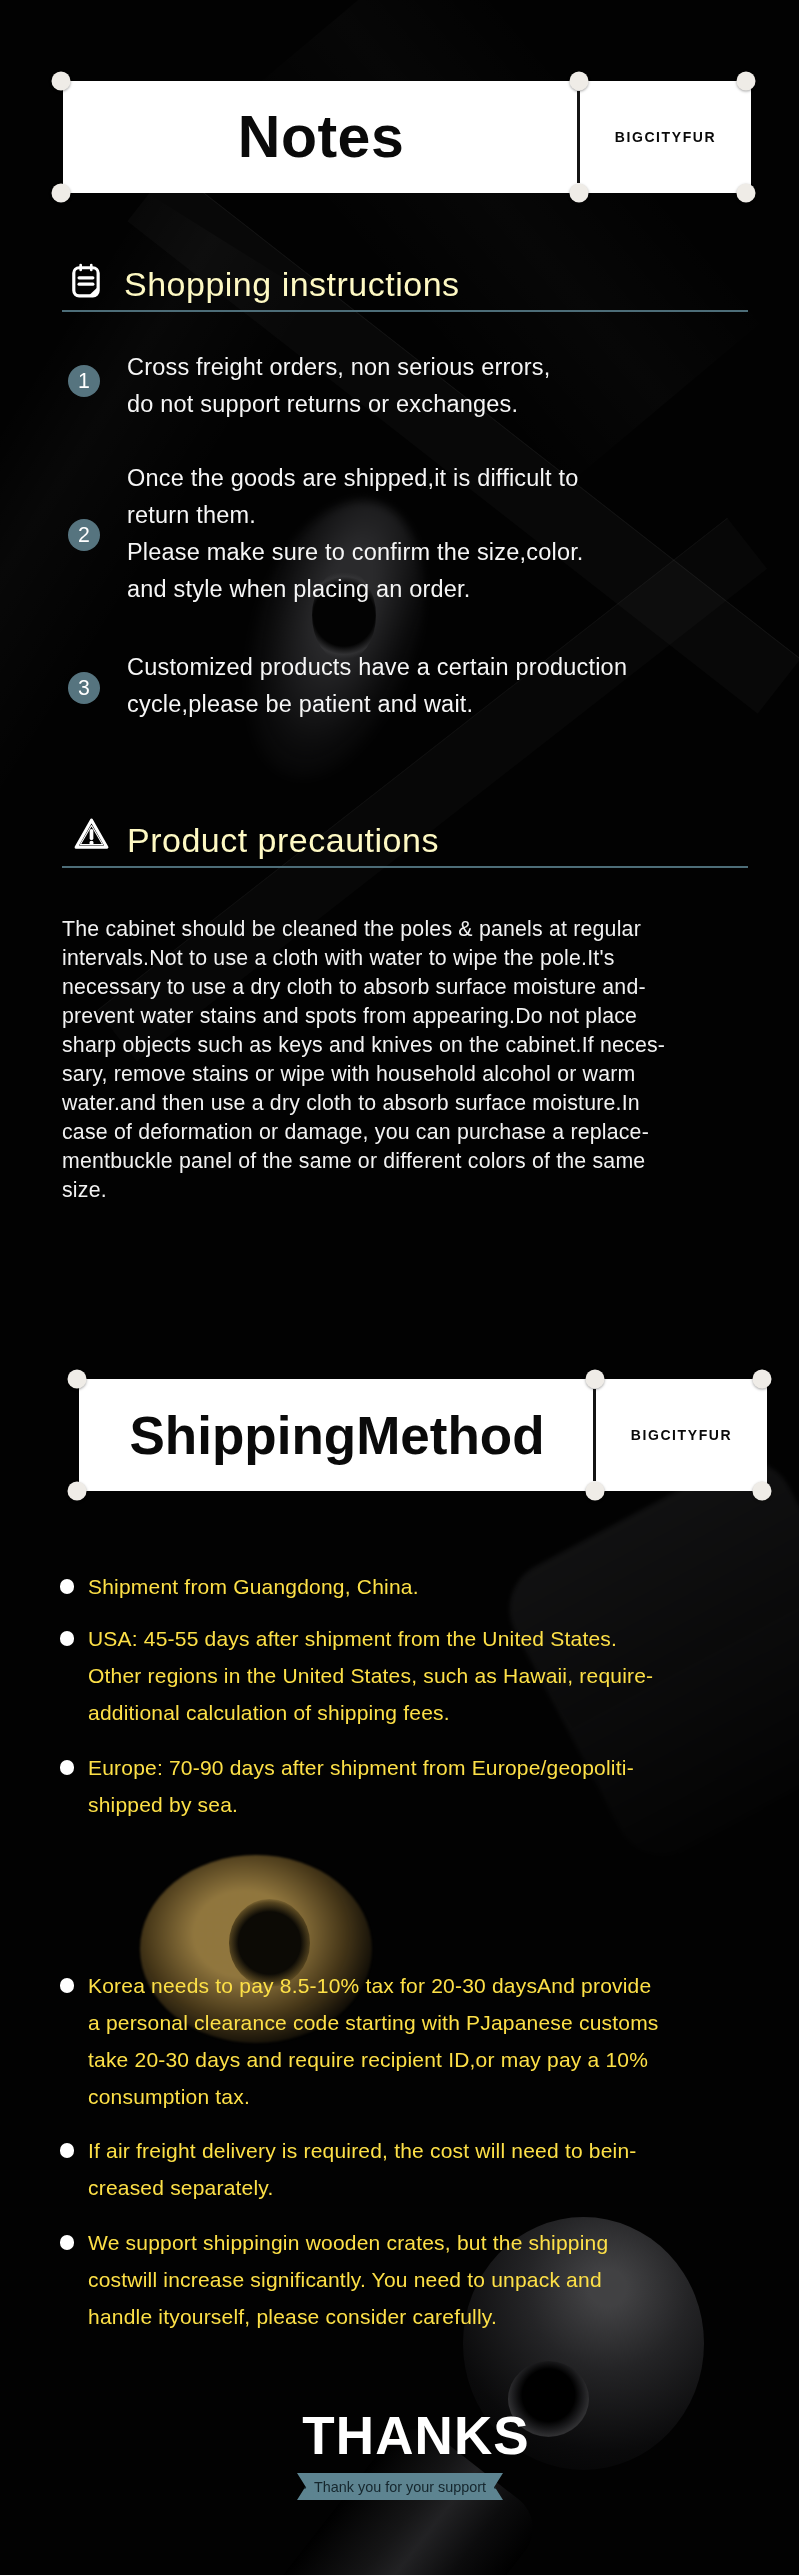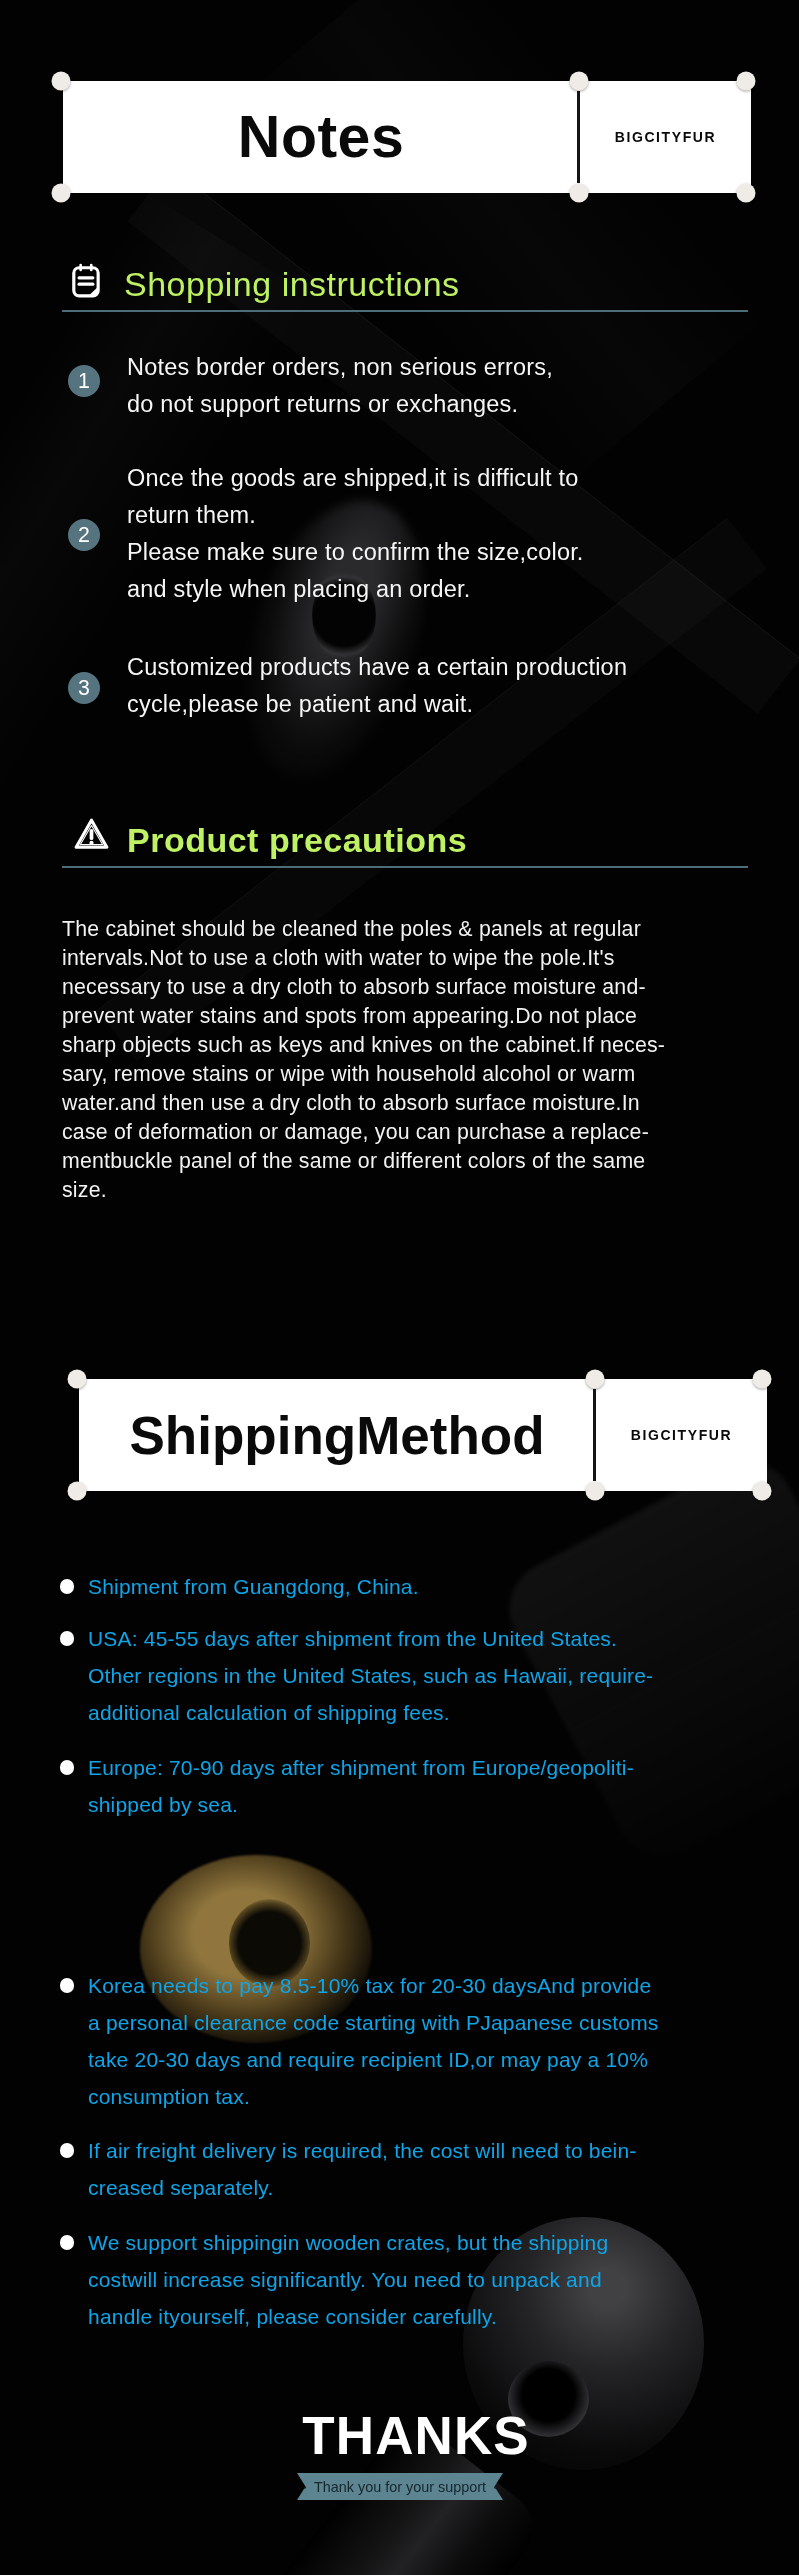--- a/index.html
+++ b/index.html
@@ -33,35 +33,35 @@
   .pin.tm{left:516px;top:0;} .pin.bm{left:516px;top:112px;}
   .pin.tr{left:683px;top:0;}.pin.br{left:683px;top:112px;}
   .banner-title{position:absolute;left:0;top:0;width:516px;height:100%;display:flex;align-items:center;justify-content:center;color:#0a0a0a;font-weight:bold;}
   .banner-notes .banner-title{font-size:59px;letter-spacing:0.5px;}
   .banner-shipping .banner-title{font-size:53px;letter-spacing:0;}
   .banner-divider{position:absolute;left:514px;top:9.6px;height:92px;width:2.7px;background:#141414;}
   .banner-brand{position:absolute;left:517px;top:0;width:171px;height:100%;display:flex;align-items:center;justify-content:center;color:#0a0a0a;font-weight:bold;font-size:14px;letter-spacing:1.6px;}
 
   
   .sec-icon{position:absolute;}
-  .sec-title{position:absolute;font-size:34px;color:#bef264;letter-spacing:0.5px;white-space:nowrap;}
+  .sec-title{position:absolute;font-size:34px;color:#fef9c3;letter-spacing:0.5px;white-space:nowrap;}
   .underline{position:absolute;left:62px;width:686px;height:1.6px;background:#4d6d78;}
 
   
   .num-circle{position:absolute;left:68px;width:32px;height:32px;border-radius:50%;background:#56747f;color:#fff;display:flex;align-items:center;justify-content:center;font-size:21.3px;}
   .item-lines{position:absolute;left:127px;font-size:23.5px;line-height:37px;color:#f6f6f6;letter-spacing:0.2px;white-space:nowrap;}
 
   
   .para{position:absolute;left:62px;top:915px;width:709px;font-size:21.3px;line-height:29px;letter-spacing:0.2px;color:#f2f2f2;}
   .para div{white-space:nowrap;}
 
   
   .bullet{position:absolute;left:60px;width:714px;}
   .bullet-dot{position:absolute;left:0;top:11.2px;width:14.4px;height:14.4px;border-radius:50%;background:#fff;}
-  .bullet-lines{margin-left:28px;font-size:21px;line-height:37px;letter-spacing:0.2px;color:#0ea5e9;}
+  .bullet-lines{margin-left:28px;font-size:21px;line-height:37px;letter-spacing:0.2px;color:#fde047;}
   .bullet-lines div{white-space:nowrap;}
 
   
   .thanks{position:absolute;left:0;top:2409px;width:100%;text-align:center;font-size:53px;line-height:53px;font-weight:bold;color:#fff;letter-spacing:1.1px;padding-left:16px;}
   .ribbon{position:absolute;left:297px;top:2473px;width:206px;height:27px;background:#5d8491;
     clip-path:polygon(0 0,100% 0,calc(100% - 8.5px) 50%,100% 100%,0 100%,8.5px 50%);
     display:flex;align-items:center;justify-content:center;gap:7.5px;color:#15262d;font-size:14.4px;white-space:nowrap;}
   .ribbon .dot{font-size:11.7px;}
 </style>
 </head>
@@ -102,21 +102,21 @@
     <line x1="38" y1="4" x2="38" y2="13" stroke="#fff" stroke-width="5" stroke-linecap="round"></line>
     <line x1="15" y1="28" x2="41" y2="28" stroke="#fff" stroke-width="6" stroke-linecap="round"></line>
     <line x1="15" y1="40" x2="41" y2="40" stroke="#fff" stroke-width="6" stroke-linecap="round"></line>
     <path d="M33 62 L51 45 L51 52 Q51 62 41 62 Z" fill="#fff"></path>
   </svg>
   <h2 class="sec-title" style="left:124px;top:265px;margin:0;font-weight:normal;">Shopping instructions</h2>
   <div class="underline" style="top:310px;"></div>
 
   <div class="num-circle" style="top:365px;">1</div>
   <div class="item-lines" style="top:349px;">
-    <div>Notes border orders, non serious errors,</div>
+    <div>Cross freight orders, non serious errors,</div>
     <div>do not support returns or exchanges.</div>
   </div>
 
   <div class="num-circle" style="top:519px;">2</div>
   <div class="item-lines" style="top:460px;">
     <div>Once the goods are shipped,it is difficult to</div>
     <div>return them.</div>
     <div>Please make sure to confirm the size,color.</div>
     <div>and style when placing an order.</div>
   </div>
@@ -126,21 +126,21 @@
     <div>Customized products have a certain production</div>
     <div>cycle,please be patient and wait.</div>
   </div>
 
   <svg class="sec-icon" style="left:73px;top:817px;" width="37" height="35" viewBox="0 0 70 66">
     <path d="M35 6 L64 57 L6 57 Z" fill="none" stroke="#fff" stroke-width="6" stroke-linejoin="round"></path>
     <path d="M35 16 L56 52 L14 52 Z" fill="none" stroke="#fff" stroke-width="2" stroke-linejoin="round"></path>
     <line x1="35" y1="26" x2="35" y2="40" stroke="#fff" stroke-width="7" stroke-linecap="round"></line>
     <circle cx="35" cy="49" r="4" fill="#fff"></circle>
   </svg>
-  <h2 class="sec-title" style="left:127px;top:821px;margin:0;font-weight:bold;text-align:right;">Product precautions</h2>
+  <h2 class="sec-title" style="left:127px;top:821px;margin:0;font-weight:normal;text-align:right;">Product precautions</h2>
   <div class="underline" style="top:866px;"></div>
 
   <div class="para">
     <div>The cabinet should be cleaned the poles &amp; panels at regular</div>
     <div>intervals.Not to use a cloth with water to wipe the pole.It's</div>
     <div>necessary to use a dry cloth to absorb surface moisture and-</div>
     <div>prevent water stains and spots from appearing.Do not place</div>
     <div>sharp objects such as keys and knives on the cabinet.If neces-</div>
     <div>sary, remove stains or wipe with household alcohol or warm</div>
     <div>water.and then use a dry cloth to absorb surface moisture.In</div>

